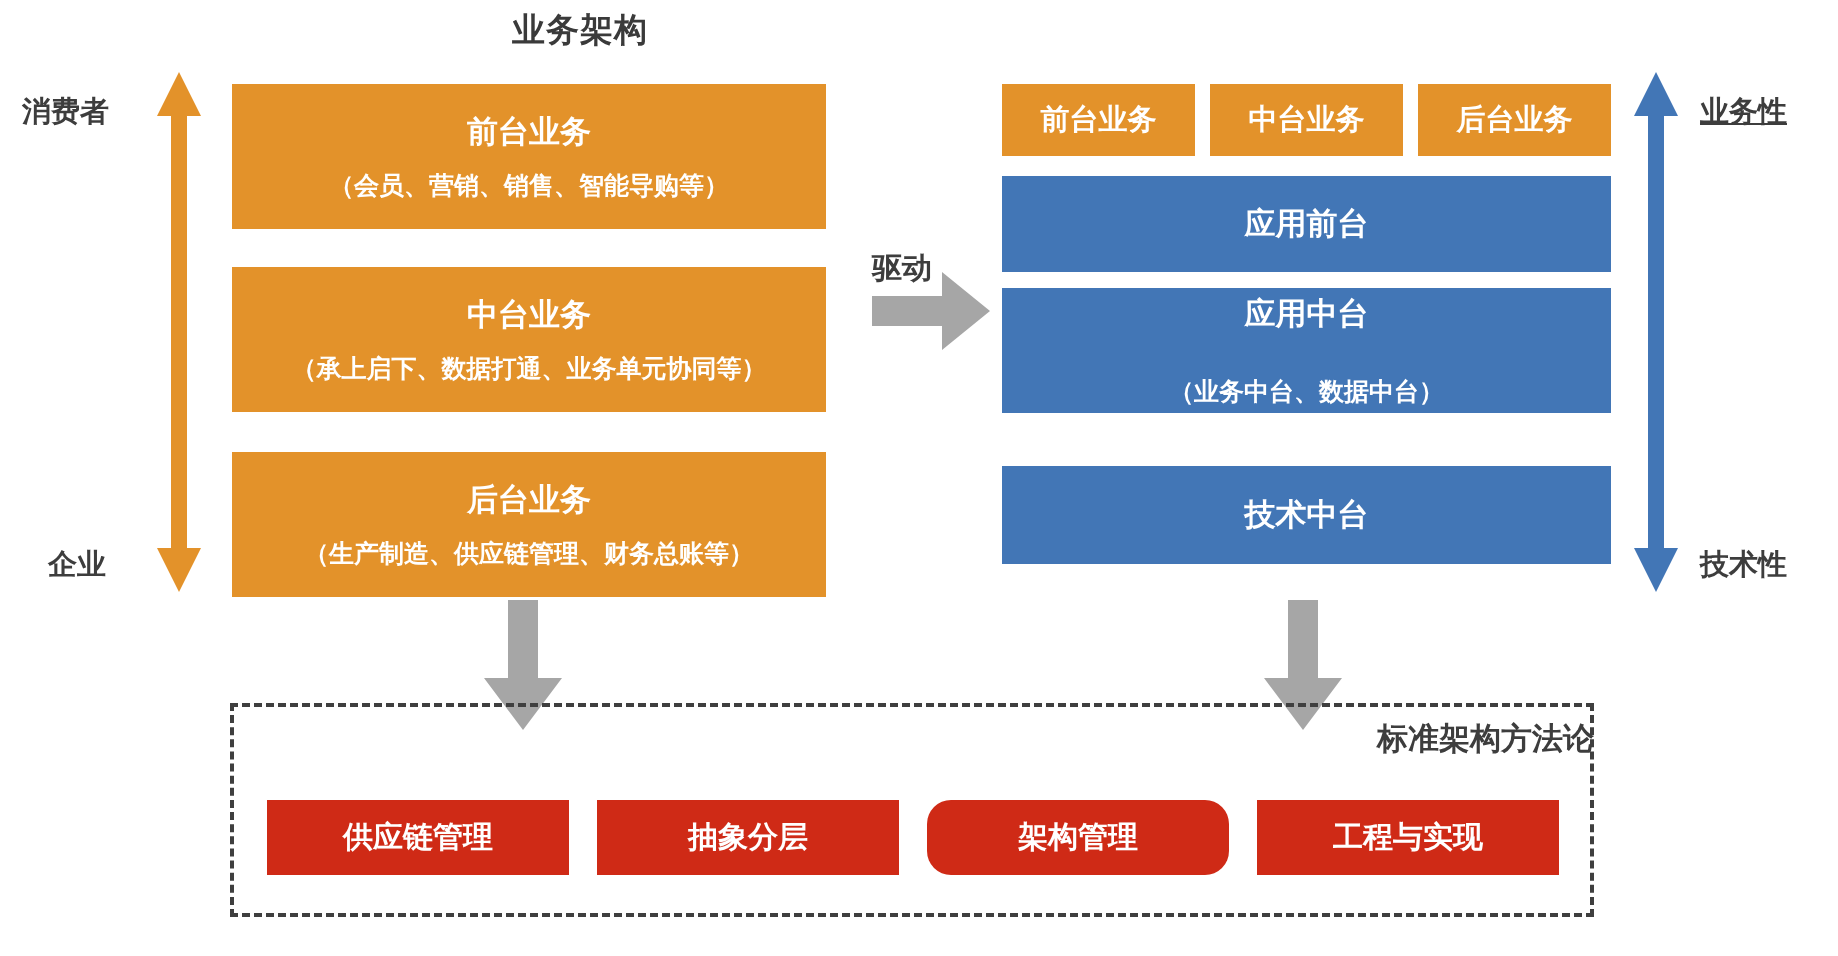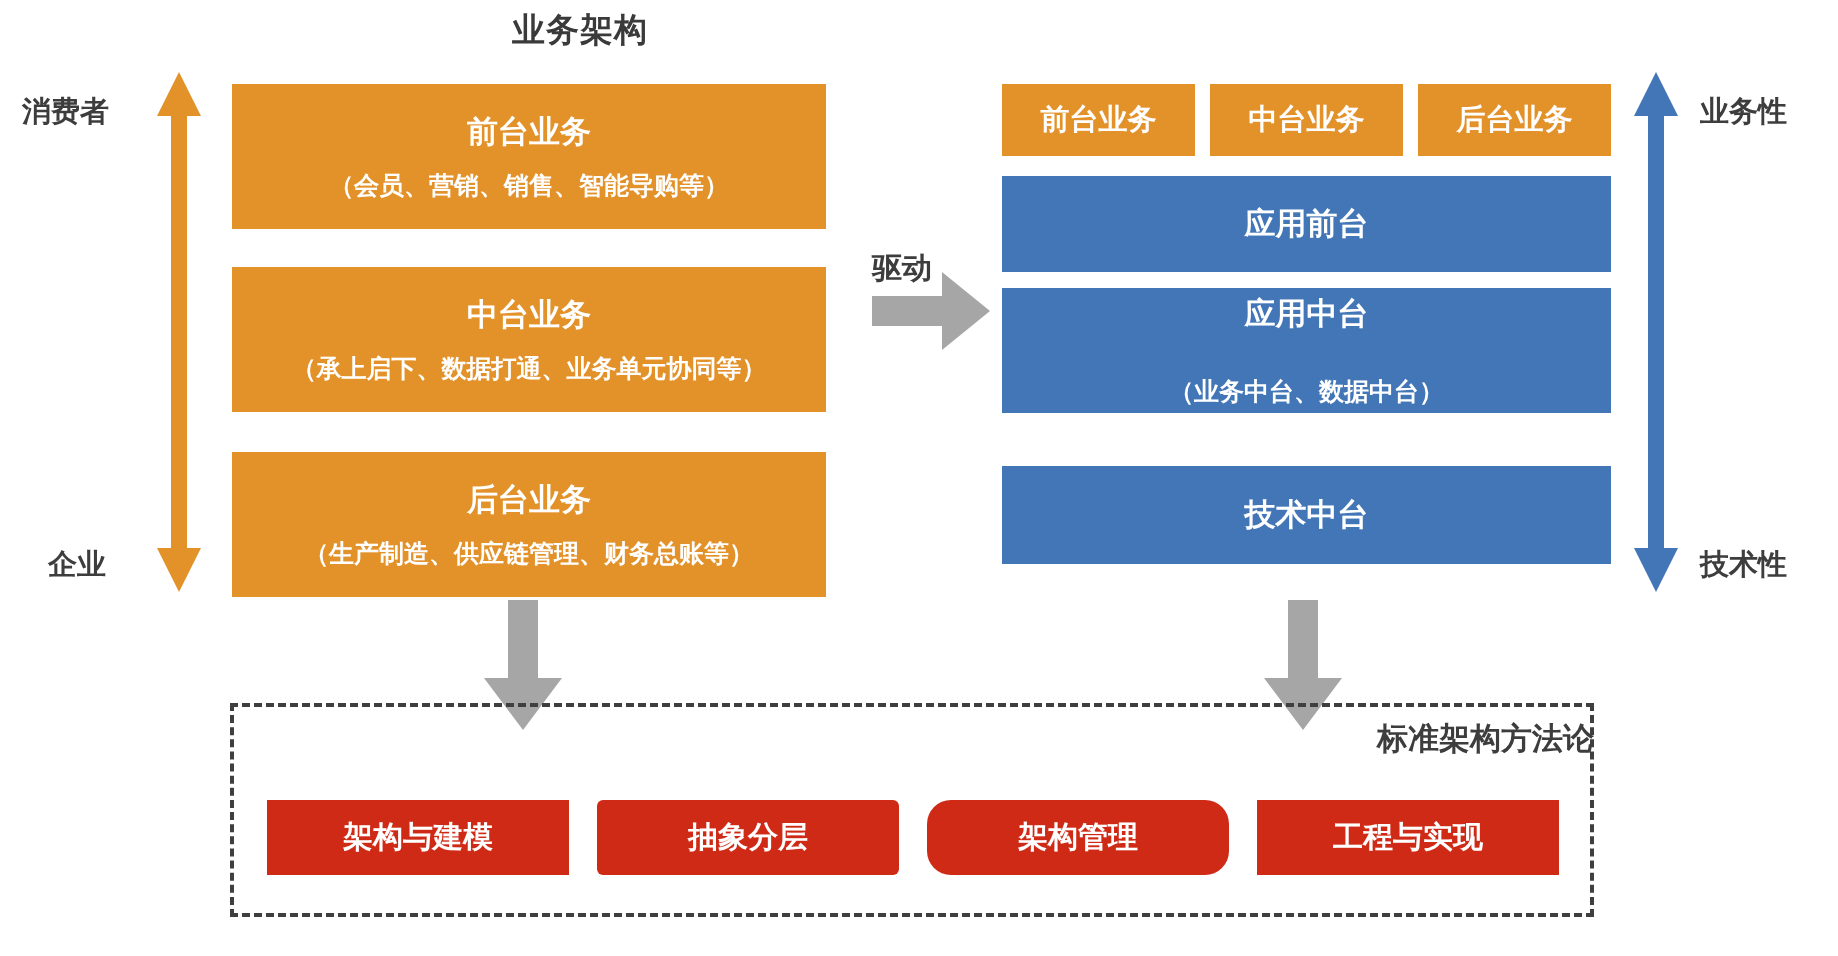--- a/index.html
+++ b/index.html
@@ -35,21 +35,21 @@
   
   .axis-label {
     position: absolute;
     font-size: 29px;
     font-weight: bold;
     color: #3d3d3d;
     white-space: nowrap;
   }
   #label-consumer { left: 22px;  top: 92px; }
   #label-enterprise { left: 48px; top: 545px; }
-  #label-business-nature { left: 1700px; top: 92px; }
+  #label-business-nature { left: 1700px; top: 92px; text-decoration: underline; }
   #label-tech-nature    { left: 1700px; top: 545px; }
 
   
   .vaxis {
     position: absolute;
     width: 44px;
   }
   #axis-left  { left: 157px; top: 72px; height: 520px; }
   #axis-right { left: 1634px; top: 72px; height: 520px; }
 
@@ -152,21 +152,21 @@
 
   .pillar {
     position: absolute;
     top: 800px;
     height: 75px;
     font-size: 30px;
     font-weight: bold;
     white-space: nowrap;
   }
   #pillar-0 { left: 267px;  width: 302px; }
-  #pillar-1 { left: 597px;  width: 302px; border-radius: 6px; }
+  #pillar-1 { left: 597px;  width: 302px; }
   #pillar-2 { left: 927px;  width: 302px; border-radius: 24px; }
   #pillar-3 { left: 1257px; width: 302px; }
 </style>
 </head>
 <body>
 
 <div id="canvas">
 
   <div class="section-title" id="biz-title">业务架构</div>
 
@@ -249,21 +249,21 @@
     <svg viewBox="0 0 78 130" width="78" height="130" preserveAspectRatio="none">
       <polygon points="24,0 54,0 54,78 78,78 39,130 0,78 24,78" fill="#A6A6A6"></polygon>
     </svg>
   </div>
 
   <div id="methodology"></div>
 
   <div id="methodology-title">标准架构方法论</div>
 
   <div class="block red pillar" id="pillar-0">
-    <div>架构与建模</div>
+    <div>供应链管理</div>
   </div>
 
   <div class="block red pillar" id="pillar-1">
     <div>抽象分层</div>
   </div>
 
   <div class="block red pillar" id="pillar-2">
     <div>架构管理</div>
   </div>
 

